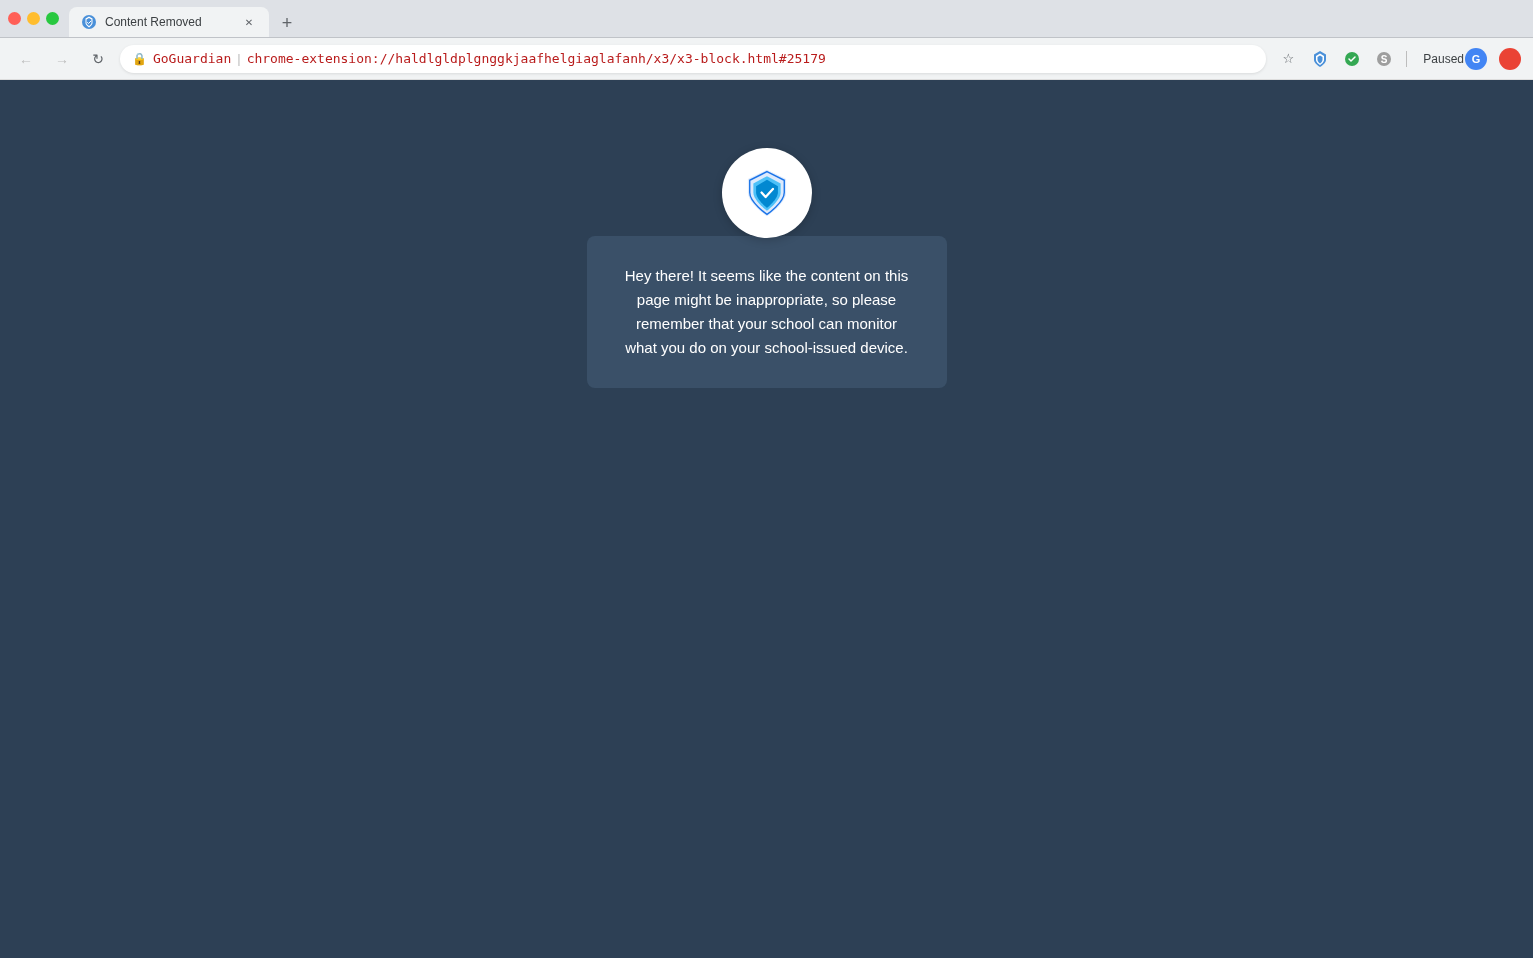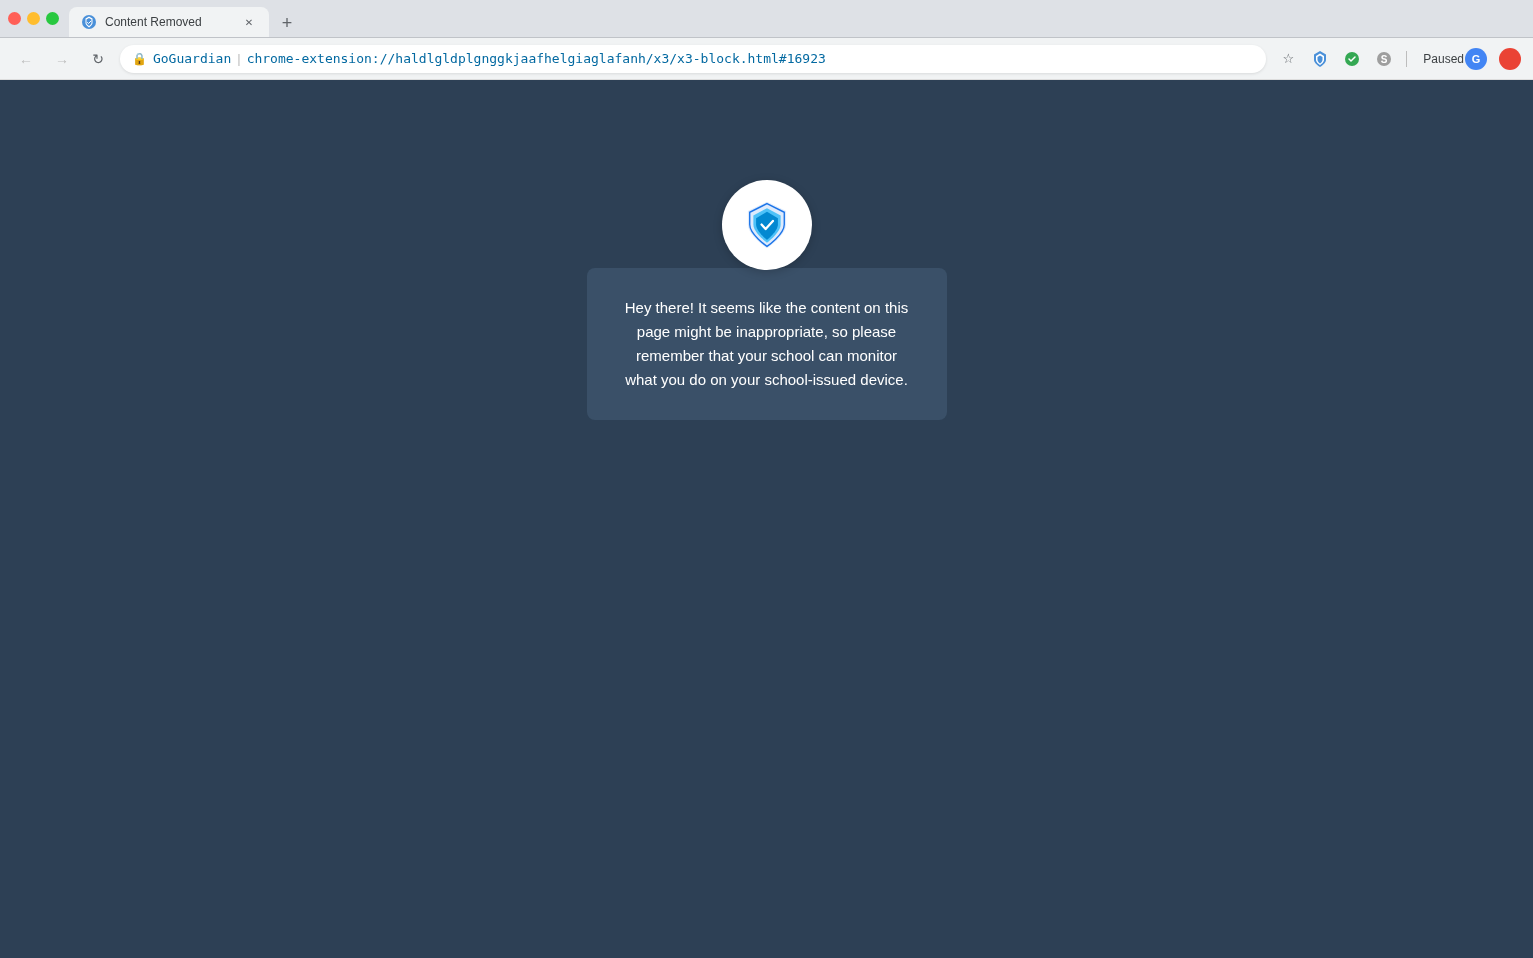--- a/index.html
+++ b/index.html
@@ -140,21 +140,21 @@
       align-items: center;
       gap: 6px;
       cursor: text;
       box-shadow: 0 1px 3px rgba(0,0,0,0.1);
     }
 
     .address-icon { font-size: 12px; color: #5f6368; }
 
     .address-text {
       font-size: 13px;
-      color: #0369a1;
+      color: #b91c1c;
       font-family: monospace;
       white-space: nowrap;
       overflow: hidden;
       text-overflow: ellipsis;
     }
 
     .toolbar-right {
       display: flex;
       align-items: center;
       gap: 4px;
@@ -211,21 +211,21 @@
     }
 
     
     .page-content {
       flex: 1;
       background: #2d4055;
       display: flex;
       flex-direction: column;
       align-items: center;
       justify-content: flex-start;
-      padding-top: 100px;
+      padding-top: 68px;
       position: relative;
     }
 
     
     .logo-circle {
       width: 90px;
       height: 90px;
       border-radius: 50%;
       background: white;
       display: flex;
@@ -314,21 +314,21 @@
       <span>→</span>
     </div>
     <div class="nav-btn">
       <span>↻</span>
     </div>
 
     <div class="address-input">
       <span class="address-icon">🔒</span>
       <span class="address-text">GoGuardian</span>
       <span style="color:#bdbdbd; font-size:13px;"> | </span>
-      <span class="address-text">chrome-extension://haldlgldplgnggkjaafhelgiaglafanh/x3/x3-block.html#16923</span>
+      <span class="address-text">chrome-extension://haldlgldplgnggkjaafhelgiaglafanh/x3/x3-block.html#25179</span>
     </div>
 
     <div class="toolbar-right">
       <div class="toolbar-icon">
         <span>☆</span>
       </div>
 
       <div class="toolbar-icon">
         <svg width="18" height="18" viewBox="0 0 18 18" fill="none" xmlns="http://www.w3.org/2000/svg">
           <path d="M9 1L15 4.5V10C15 13.5 9 17 9 17C9 17 3 13.5 3 10V4.5L9 1Z" fill="#4a90d9"></path>

